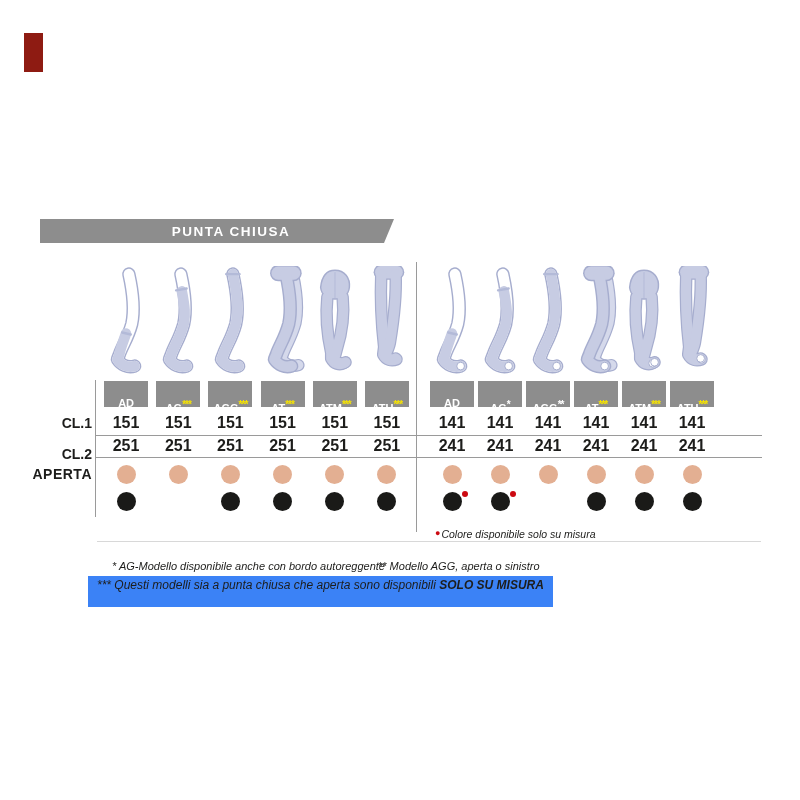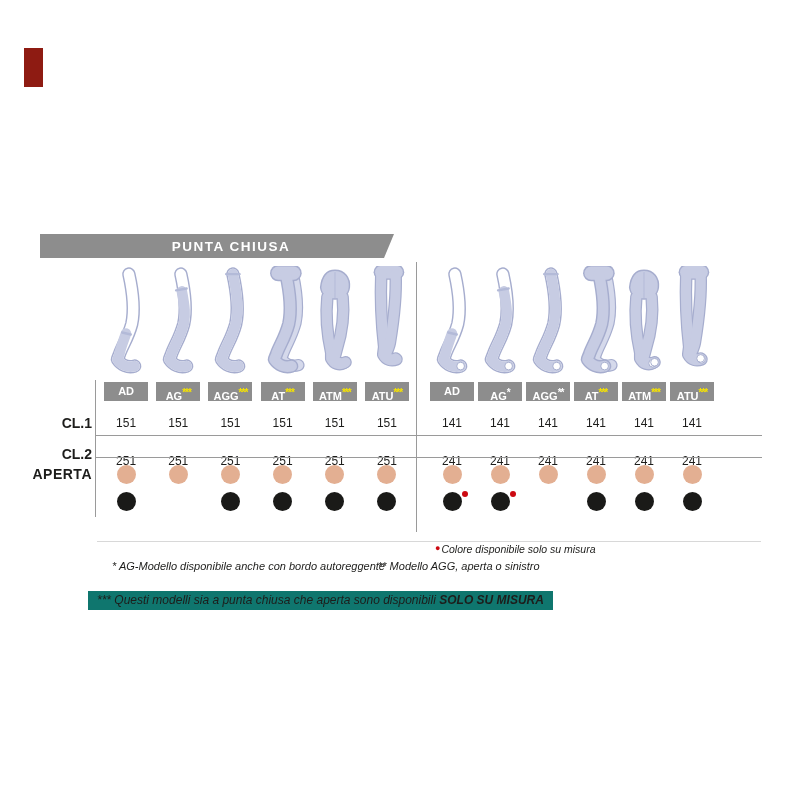--- a/index.html
+++ b/index.html
@@ -1,19 +1,19 @@
 <!DOCTYPE html>
 <html><head>
 <meta charset="utf-8">
 <style>
   html,body{margin:0;padding:0;background:#fff;}
   #canvas{position:relative;width:800px;height:800px;background:#ffffff;overflow:hidden;
           font-family:"Liberation Sans", sans-serif;color:#1d1d1b;}
 
-  .abs{position:absolute;margin-top:15px;}
+  .abs{position:absolute;}
 
   
   #logo-mark{left:24px;top:33px;width:19px;height:39px;background:#8e1b12;}
 
   
   #banners{left:40px;top:219px;width:720px;height:24px;}
   .bar{position:absolute;top:0;height:24px;background:#8d8d8d;display:flex;align-items:center;justify-content:center;}
   #bar-closed{left:0;width:354px;clip-path:polygon(0 0,100% 0,calc(100% - 10px) 100%,0 100%);}
   #bar-open{left:353px;width:367px;clip-path:polygon(11px 0,100% 0,100% 100%,1px 100%);}
   .bar span{color:#fff;font-weight:bold;font-size:13.5px;letter-spacing:1.5px;}
@@ -21,31 +21,31 @@
   #bar-open span{transform:translateX(-32px);}
 
   
   .half-grid{position:absolute;display:grid;grid-template-columns:repeat(6,1fr);justify-items:center;align-items:center;}
   .closed-half{left:100px;width:313px;}
   .open-half{left:428px;width:288px;}
 
   .legs-row{top:258px;height:120px;align-items:end;}
   .heads-row{top:381px;height:21px;}
   .cl1-row{top:411px;height:24px;}
-  .cl2-row{top:451px;height:20px;}
+  .cl2-row{top:436px;height:20px;}
   .beige-row{top:462px;height:24px;}
   .black-row{top:489px;height:24px;}
 
-  .head-box{background:#8d8d8d;color:#fff;font-weight:bold;font-size:11px;line-height:19px;height:19px;
-            min-width:44px;padding:0 3px;text-align:center;box-sizing:border-box;white-space:nowrap;}
+  .head-box{background:#8d8d8d;color:#fff;font-weight:bold;font-size:11px;line-height:19px;height:26px;
+            min-width:44px;padding:13px 3px;text-align:center;box-sizing:border-box;white-space:nowrap;}
   .head-box sup{font-size:10px;letter-spacing:-1px;position:relative;top:1px;}
   .ast-yellow{color:#f7e400;}
   .ast-white{color:#ffffff;}
 
-  .num{font-weight:normal;font-size:12px;}
+  .num{font-weight:bold;font-size:16px;}
 
   .dot{width:19px;height:19px;border-radius:50%;position:relative;}
   .dot.beige{background:#e3af92;}
   .dot.black{background:#1a1a18;}
   .dot.empty{background:transparent;}
   .red-mini{position:absolute;right:-6px;top:-1px;width:6px;height:6px;border-radius:50%;background:#cc0a12;}
 
   
   .hrule{position:absolute;left:95px;width:667px;height:1px;background:#9a9a9a;}
   #rule-1{top:435px;}
@@ -60,21 +60,21 @@
   #label-cl1{left:40px;width:52px;top:411px;line-height:24px;}
   #label-cl2{left:40px;width:52px;top:444px;line-height:20px;}
   #label-colori{left:30px;width:62px;top:462px;line-height:24px;letter-spacing:.5px;}
 
   
   #red-note{left:435px;top:528px;font-size:10.5px;font-style:italic;}
   #red-note .bullet{color:#cc0a12;font-style:normal;font-size:9px;vertical-align:2px;margin-right:1px;}
   .footnote{position:absolute;top:560px;font-size:11px;font-style:italic;}
   #note-1{left:112px;}
   #note-2{left:378px;}
-  #yellow-note{left:88px;top:576px;background:#0f766e;padding:2px 9px 3px 9px;font-size:12px;font-style:italic;white-space:nowrap;}
+  #yellow-note{left:88px;top:576px;background:#3b82f6;padding:2px 9px 15px 9px;font-size:12px;font-style:italic;white-space:nowrap;}
   #yellow-note b{font-style:italic;}
 
   .leg-cell{display:flex;align-items:flex-end;justify-content:center;height:118px;}
 </style>
 </head>
 <body>
 
 <div id="canvas">
 
   <div id="logo-mark" class="abs"></div>

